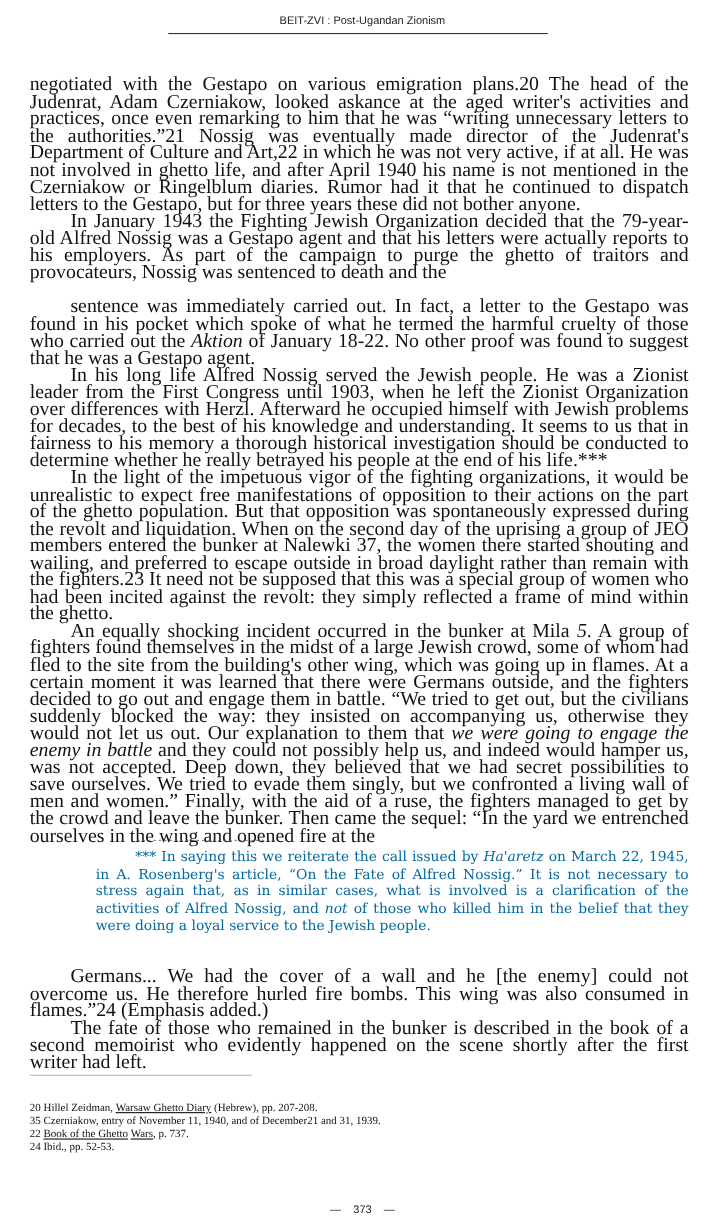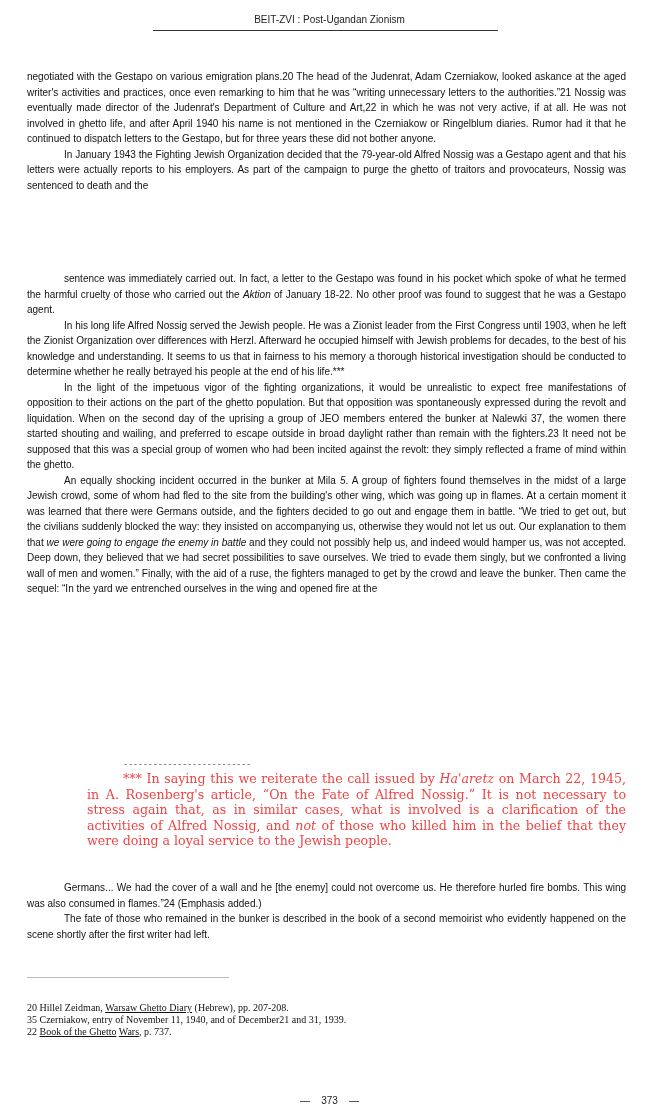--- a/index.html
+++ b/index.html
@@ -8,36 +8,36 @@
   .running-head {
     position: absolute; top: 14px; left: 0; width: 659px; text-align: center;
     font-family: "Liberation Sans", sans-serif; font-size: 10px; color: #222;
   }
   .head-rule {
     position: absolute; top: 30px; left: 153px; width: 345px; height: 0;
     border-top: 1px solid #333;
   }
   .body-text {
     position: absolute; left: 27px; width: 599px;
-    font-family: Liberation Sans, sans-serif; font-size: 10px; line-height: 15.5px;
+    font-family: Liberation Serif, serif; font-size: 18px; line-height: 15.5px;
     text-align: justify; color: #111;
   }
   .body-text p { margin: 0; }
   .indent { text-indent: 37px; }
   .block1 { top: 69px; }
   .block2 { top: 271px; }
   .block3 { top: 880px; }
   .note-rule {
     position: absolute; left: 123px; top: 759px;
     font-family: "DejaVu Sans Mono", monospace; font-size: 9px; color: #555; letter-spacing: -0.5px;
   }
   .note {
     position: absolute; left: 87px; top: 771px; width: 539px;
     font-family: "DejaVu Serif", serif; font-size: 12.6px; line-height: 15.5px;
-    text-align: justify; color: #ef4444;
+    text-align: justify; color: #0369a1;
   }
   .note p { margin: 0; text-indent: 36px; }
   .fn-rule {
     position: absolute; left: 27px; top: 977px; width: 202px; height: 0;
     border-top: 1px solid #bbb;
   }
   .footnotes {
     position: absolute; left: 27px; top: 986px; width: 340px;
     font-family: "Liberation Serif", serif; font-size: 10px; line-height: 11.8px; color: #111; margin-top: 16px;
   }
@@ -77,17 +77,18 @@
   <div class="body-text block3">
     <p class="indent">Germans... We had the cover of a  wall  and  he  [the  enemy]  could  not  overcome  us. He therefore hurled fire bombs. This wing was also consumed in flames.”24 (Emphasis added.)</p>
     <p class="indent">The fate of those who remained in  the  bunker  is  described  in  the  book  of  a  second memoirist who evidently happened on the  scene  shortly  after  the  first  writer  had  left.</p>
   </div>
 
   <div class="fn-rule"></div>
   <div class="footnotes">
     <div><span>20</span><span> Hillel Zeidman, </span><u>Warsaw Ghetto Diary</u><span> (Hebrew), pp. 207-208.</span></div>
     <div><span>35</span><span> Czerniakow, entry of November 11, 1940, and of December21 and 31, 1939.</span></div>
     <div><span>22</span><span> </span><u>Book of the Ghetto</u> <u>Wars</u><span>, p. 737.</span></div>
+    <div><span>24</span><span> Ibid., pp. 52-53.</span></div>
   </div>
 
   <div class="page-number"><span>—</span>&nbsp;&nbsp;&nbsp;&nbsp;<span>373</span>&nbsp;&nbsp;&nbsp;&nbsp;<span>—</span></div>
 
 </div>
 
 </body></html>

